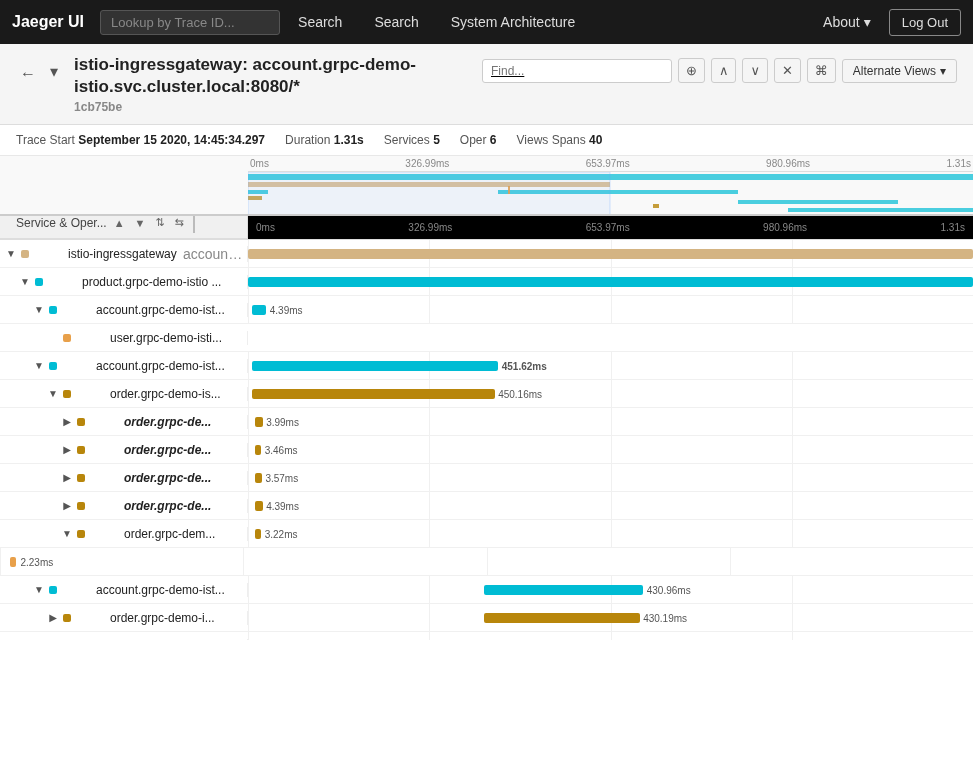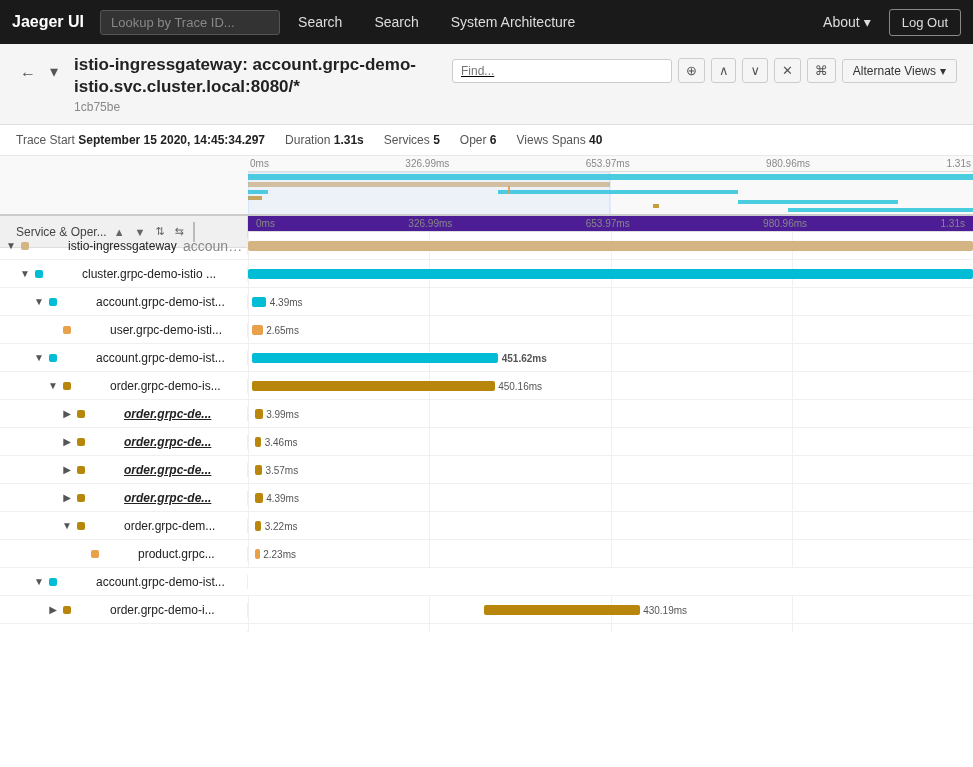--- a/index.html
+++ b/index.html
@@ -85,33 +85,34 @@
     .trace-title {
       font-size: 17px;
       font-weight: 600;
       color: #222;
       line-height: 1.3;
     }
     .trace-id {
       font-size: 12px;
       color: #888;
       margin-top: 2px;
+      font-weight: bold;
     }
     .trace-toolbar {
       display: flex;
       align-items: center;
       gap: 6px;
       padding-top: 4px;
     }
     .find-input {
       border: 1px solid #ccc;
       border-radius: 3px;
       padding: 4px 8px;
       font-size: 12px;
-      width: 220px;
+      width: 190px;
       text-decoration: underline;
     }
     .toolbar-icon-btn {
       background: transparent;
       border: 1px solid #ccc;
       border-radius: 3px;
       padding: 4px 7px;
       cursor: pointer;
       font-size: 13px;
       color: #555;
@@ -147,24 +148,24 @@
       background: #f9f9f9;
       border-bottom: 2px solid #ccc;
       position: relative;
       overflow: hidden;
       padding-left: 0;
     }
 
     
     .spans-header {
       display: flex;
-      background: #4c1d95;
+      background: #000000;
       border-bottom: 1px solid #ddd;
-      height: 16px;
-      align-items: flex-start;
+      height: 24px;
+      align-items: flex-end;
       font-size: 12px;
       color: #444;
       font-weight: 500;
     }
     .spans-header .col-service {
       width: 248px;
       min-width: 248px;
       padding: 0 8px;
       display: flex;
       align-items: center;
@@ -260,21 +261,21 @@
       transform: translateY(-50%);
     }
     .span-duration {
       position: absolute;
       font-size: 10px;
       color: #555;
       white-space: nowrap;
       top: 50%;
       transform: translateY(-50%);
     }
-    .italic-name { font-style: italic; font-weight: 600; text-decoration: underline; }
+    .italic-name { font-style: italic; font-weight: 600; }
 
     
     ::-webkit-scrollbar { width: 6px; height: 6px; }
     ::-webkit-scrollbar-track { background: #f1f1f1; }
     ::-webkit-scrollbar-thumb { background: #ccc; border-radius: 3px; }
   </style>
 </head>
 <body>
 
 <nav class="navbar">
@@ -399,21 +400,21 @@
         <div style="position: absolute; left: 50%; top: 0px; bottom: 0px; width: 1px; background: rgba(0, 0, 0, 0.06);"></div>
         <div style="position: absolute; left: 75%; top: 0px; bottom: 0px; width: 1px; background: rgba(0, 0, 0, 0.06);"></div>
         <div class="span-bar" style="left: 0%; width: 100%; background-color: rgb(212, 180, 131);"></div>
       </div>
     </div>
     <div class="span-row">
       <div class="col-service">
         <span class="indent" style="width: 14px; display: inline-block;"></span>
         <button class="toggle-btn">▼</button>
         <span class="service-dot" style="background-color: rgb(0, 188, 212);"></span>
-        <span class="service-name">cluster.grpc-demo-istio ...</span>
+        <span class="service-name">product.grpc-demo-istio ...</span>
       </div>
       <div class="col-timeline">
         <div style="position: absolute; left: 0%; top: 0px; bottom: 0px; width: 1px; background: rgba(0, 0, 0, 0.06);"></div>
         <div style="position: absolute; left: 25%; top: 0px; bottom: 0px; width: 1px; background: rgba(0, 0, 0, 0.06);"></div>
         <div style="position: absolute; left: 50%; top: 0px; bottom: 0px; width: 1px; background: rgba(0, 0, 0, 0.06);"></div>
         <div style="position: absolute; left: 75%; top: 0px; bottom: 0px; width: 1px; background: rgba(0, 0, 0, 0.06);"></div>
         <div class="span-bar" style="left: 0%; width: 100%; background-color: rgb(0, 188, 212);"></div>
       </div>
     </div>
     <div class="span-row">
@@ -432,28 +433,20 @@
         <span class="span-duration" style="left: 3%;">4.39ms</span>
       </div>
     </div>
     <div class="span-row">
       <div class="col-service">
         <span class="indent" style="width: 42px; display: inline-block;"></span>
         <button class="toggle-btn"></button>
         <span class="service-dot" style="background-color: rgb(232, 160, 74);"></span>
         <span class="service-name">user.grpc-demo-isti...</span>
       </div>
-      <div class="col-timeline">
-        <div style="position: absolute; left: 0%; top: 0px; bottom: 0px; width: 1px; background: rgba(0, 0, 0, 0.06);"></div>
-        <div style="position: absolute; left: 25%; top: 0px; bottom: 0px; width: 1px; background: rgba(0, 0, 0, 0.06);"></div>
-        <div style="position: absolute; left: 50%; top: 0px; bottom: 0px; width: 1px; background: rgba(0, 0, 0, 0.06);"></div>
-        <div style="position: absolute; left: 75%; top: 0px; bottom: 0px; width: 1px; background: rgba(0, 0, 0, 0.06);"></div>
-        <div class="span-bar" style="left: 0.5%; width: 1.5%; background-color: rgb(232, 160, 74);"></div>
-        <span class="span-duration" style="left: 2.5%;">2.65ms</span>
-      </div>
     </div>
     <div class="span-row">
       <div class="col-service">
         <span class="indent" style="width: 28px; display: inline-block;"></span>
         <button class="toggle-btn">▼</button>
         <span class="service-dot" style="background-color: rgb(0, 188, 212);"></span>
         <span class="service-name">account.grpc-demo-ist...</span>
       </div>
       <div class="col-timeline">
         <div style="position: absolute; left: 0%; top: 0px; bottom: 0px; width: 1px; background: rgba(0, 0, 0, 0.06);"></div>
@@ -554,41 +547,43 @@
       <div class="col-timeline">
         <div style="position: absolute; left: 0%; top: 0px; bottom: 0px; width: 1px; background: rgba(0, 0, 0, 0.06);"></div>
         <div style="position: absolute; left: 25%; top: 0px; bottom: 0px; width: 1px; background: rgba(0, 0, 0, 0.06);"></div>
         <div style="position: absolute; left: 50%; top: 0px; bottom: 0px; width: 1px; background: rgba(0, 0, 0, 0.06);"></div>
         <div style="position: absolute; left: 75%; top: 0px; bottom: 0px; width: 1px; background: rgba(0, 0, 0, 0.06);"></div>
         <div class="span-bar" style="left: 1%; width: 0.8%; background-color: rgb(184, 134, 11);"></div>
         <span class="span-duration" style="left: 2.3%; text-align: right;">3.22ms</span>
       </div>
     </div>
     <div class="span-row">
-      <div class="col-service">
-        <span class="indent" style="width: 70px; display: inline-block;"></span>
-        <button class="toggle-btn"></button>
-        <span class="service-dot" style="background-color: rgb(232, 160, 74);"></span>
-        <span class="service-name">product.grpc...</span>
-      </div>
       <div class="col-timeline">
         <div style="position: absolute; left: 0%; top: 0px; bottom: 0px; width: 1px; background: rgba(0, 0, 0, 0.06);"></div>
         <div style="position: absolute; left: 25%; top: 0px; bottom: 0px; width: 1px; background: rgba(0, 0, 0, 0.06);"></div>
         <div style="position: absolute; left: 50%; top: 0px; bottom: 0px; width: 1px; background: rgba(0, 0, 0, 0.06);"></div>
         <div style="position: absolute; left: 75%; top: 0px; bottom: 0px; width: 1px; background: rgba(0, 0, 0, 0.06);"></div>
         <div class="span-bar" style="left: 1%; width: 0.6%; background-color: rgb(232, 160, 74);"></div>
         <span class="span-duration" style="left: 2.1%;">2.23ms</span>
       </div>
     </div>
     <div class="span-row">
       <div class="col-service">
         <span class="indent" style="width: 28px; display: inline-block;"></span>
         <button class="toggle-btn">▼</button>
         <span class="service-dot" style="background-color: rgb(0, 188, 212);"></span>
         <span class="service-name">account.grpc-demo-ist...</span>
+      </div>
+      <div class="col-timeline">
+        <div style="position: absolute; left: 0%; top: 0px; bottom: 0px; width: 1px; background: rgba(0, 0, 0, 0.06);"></div>
+        <div style="position: absolute; left: 25%; top: 0px; bottom: 0px; width: 1px; background: rgba(0, 0, 0, 0.06);"></div>
+        <div style="position: absolute; left: 50%; top: 0px; bottom: 0px; width: 1px; background: rgba(0, 0, 0, 0.06);"></div>
+        <div style="position: absolute; left: 75%; top: 0px; bottom: 0px; width: 1px; background: rgba(0, 0, 0, 0.06);"></div>
+        <div class="span-bar" style="left: 32.5%; width: 22%; background-color: rgb(0, 188, 212);"></div>
+        <span class="span-duration" style="left: 55%;">430.96ms</span>
       </div>
     </div>
     <div class="span-row">
       <div class="col-service">
         <span class="indent" style="width: 42px; display: inline-block;"></span>
         <button class="toggle-btn">▶</button>
         <span class="service-dot" style="background-color: rgb(184, 134, 11);"></span>
         <span class="service-name">order.grpc-demo-i...</span>
       </div>
       <div class="col-timeline">

